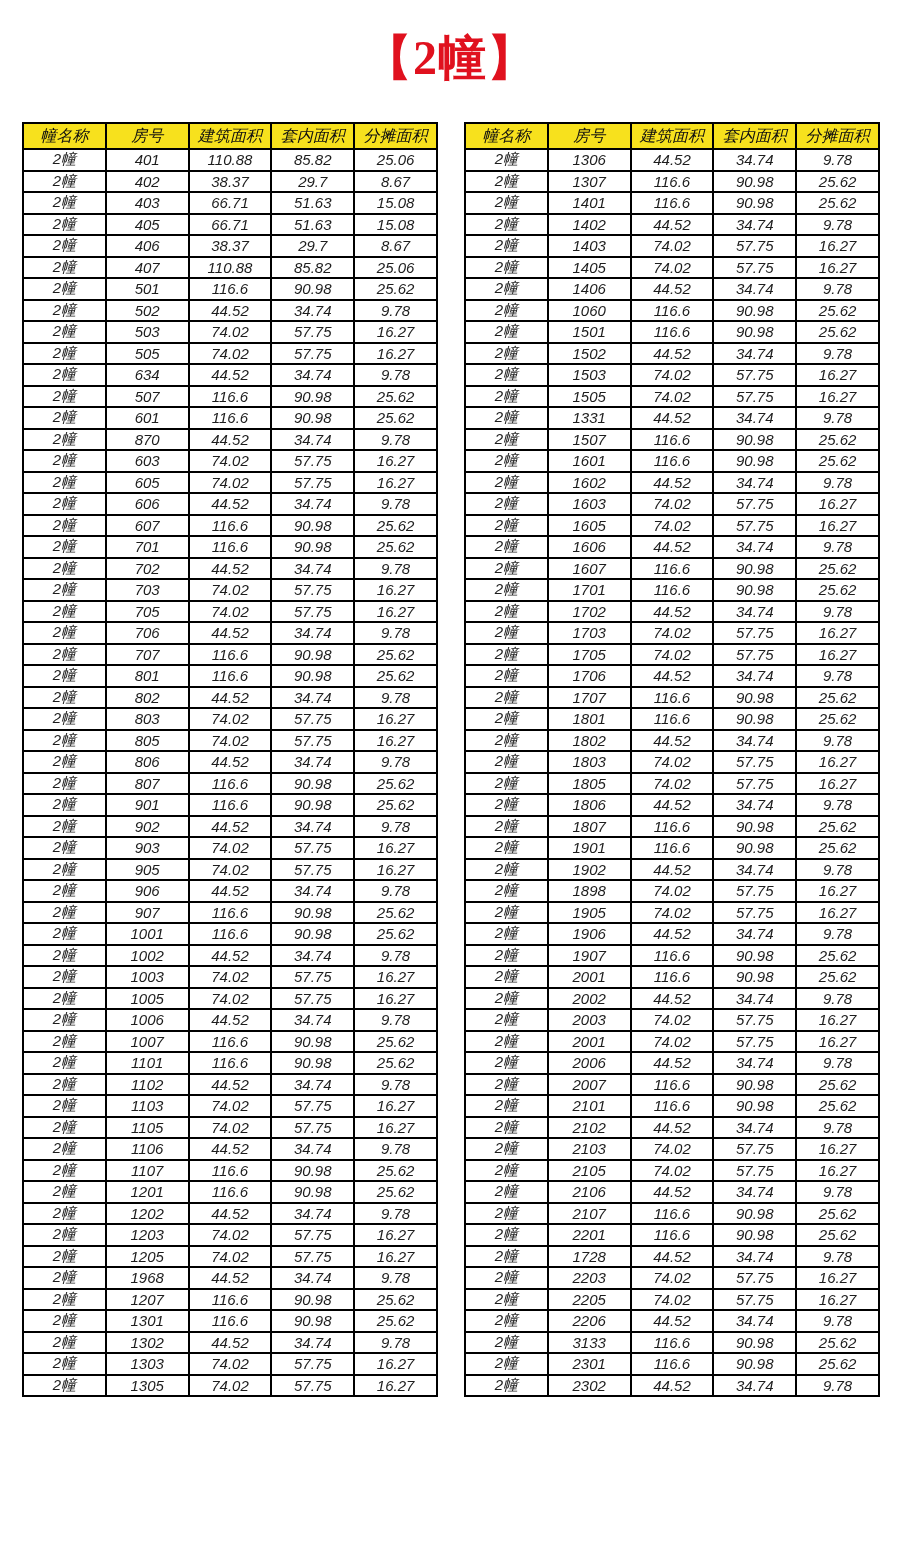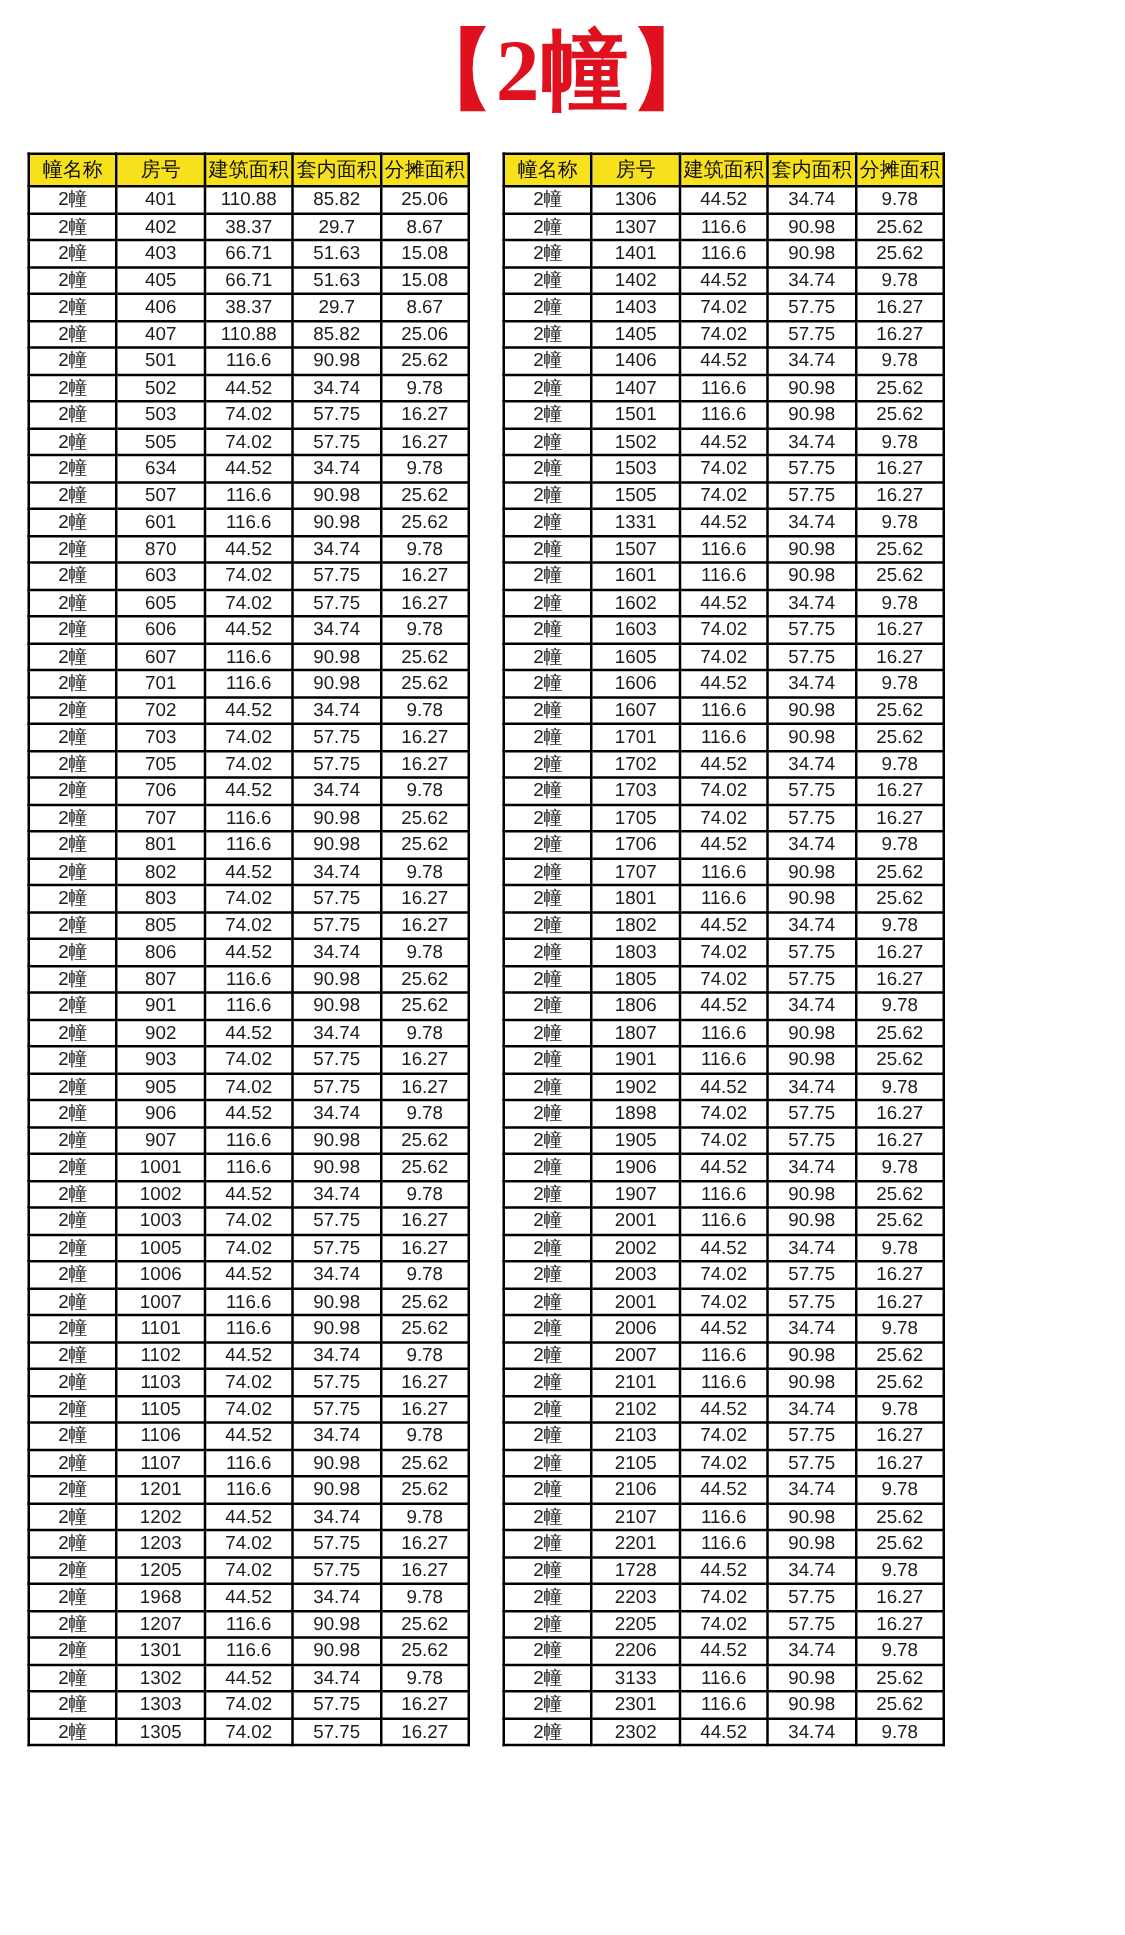--- a/index.html
+++ b/index.html
@@ -18,35 +18,36 @@
     font-family: "Liberation Sans", "DejaVu Sans", sans-serif;
     overflow: hidden;
   }
   .title {
     margin: 10px 0 16px 0;
     height: 96px;
     line-height: 96px;
     text-align: center;
     font-family: "Liberation Serif", "DejaVu Serif", serif;
     font-weight: 700;
-    font-size: 70px;
+    font-size: 48px;
     letter-spacing: 1px;
     color: var(--title-red);
   }
   .tables {
     display: flex;
     gap: 26px;
     padding: 0 21px 0 22px;
     align-items: flex-start;
   }
   table.area-table {
     border-collapse: collapse;
     table-layout: fixed;
-    width: 354px;
+    width: 416px;
     flex: 0 0 auto;
+    font-style: italic;
   }
   table.area-table th {
     background: var(--header-yellow);
     border: 2px solid var(--border-black);
     height: 26px;
     padding: 0;
     font-size: 16px;
     font-weight: 400;
     text-align: center;
     color: #101010;
@@ -548,21 +549,21 @@
           </tr>
           <tr>
             <td>2幢</td>
             <td>1406</td>
             <td>44.52</td>
             <td>34.74</td>
             <td>9.78</td>
           </tr>
           <tr>
             <td>2幢</td>
-            <td>1407</td>
+            <td>1060</td>
             <td>116.6</td>
             <td>90.98</td>
             <td>25.62</td>
           </tr>
           <tr>
             <td>2幢</td>
             <td>1501</td>
             <td>116.6</td>
             <td>90.98</td>
             <td>25.62</td>

